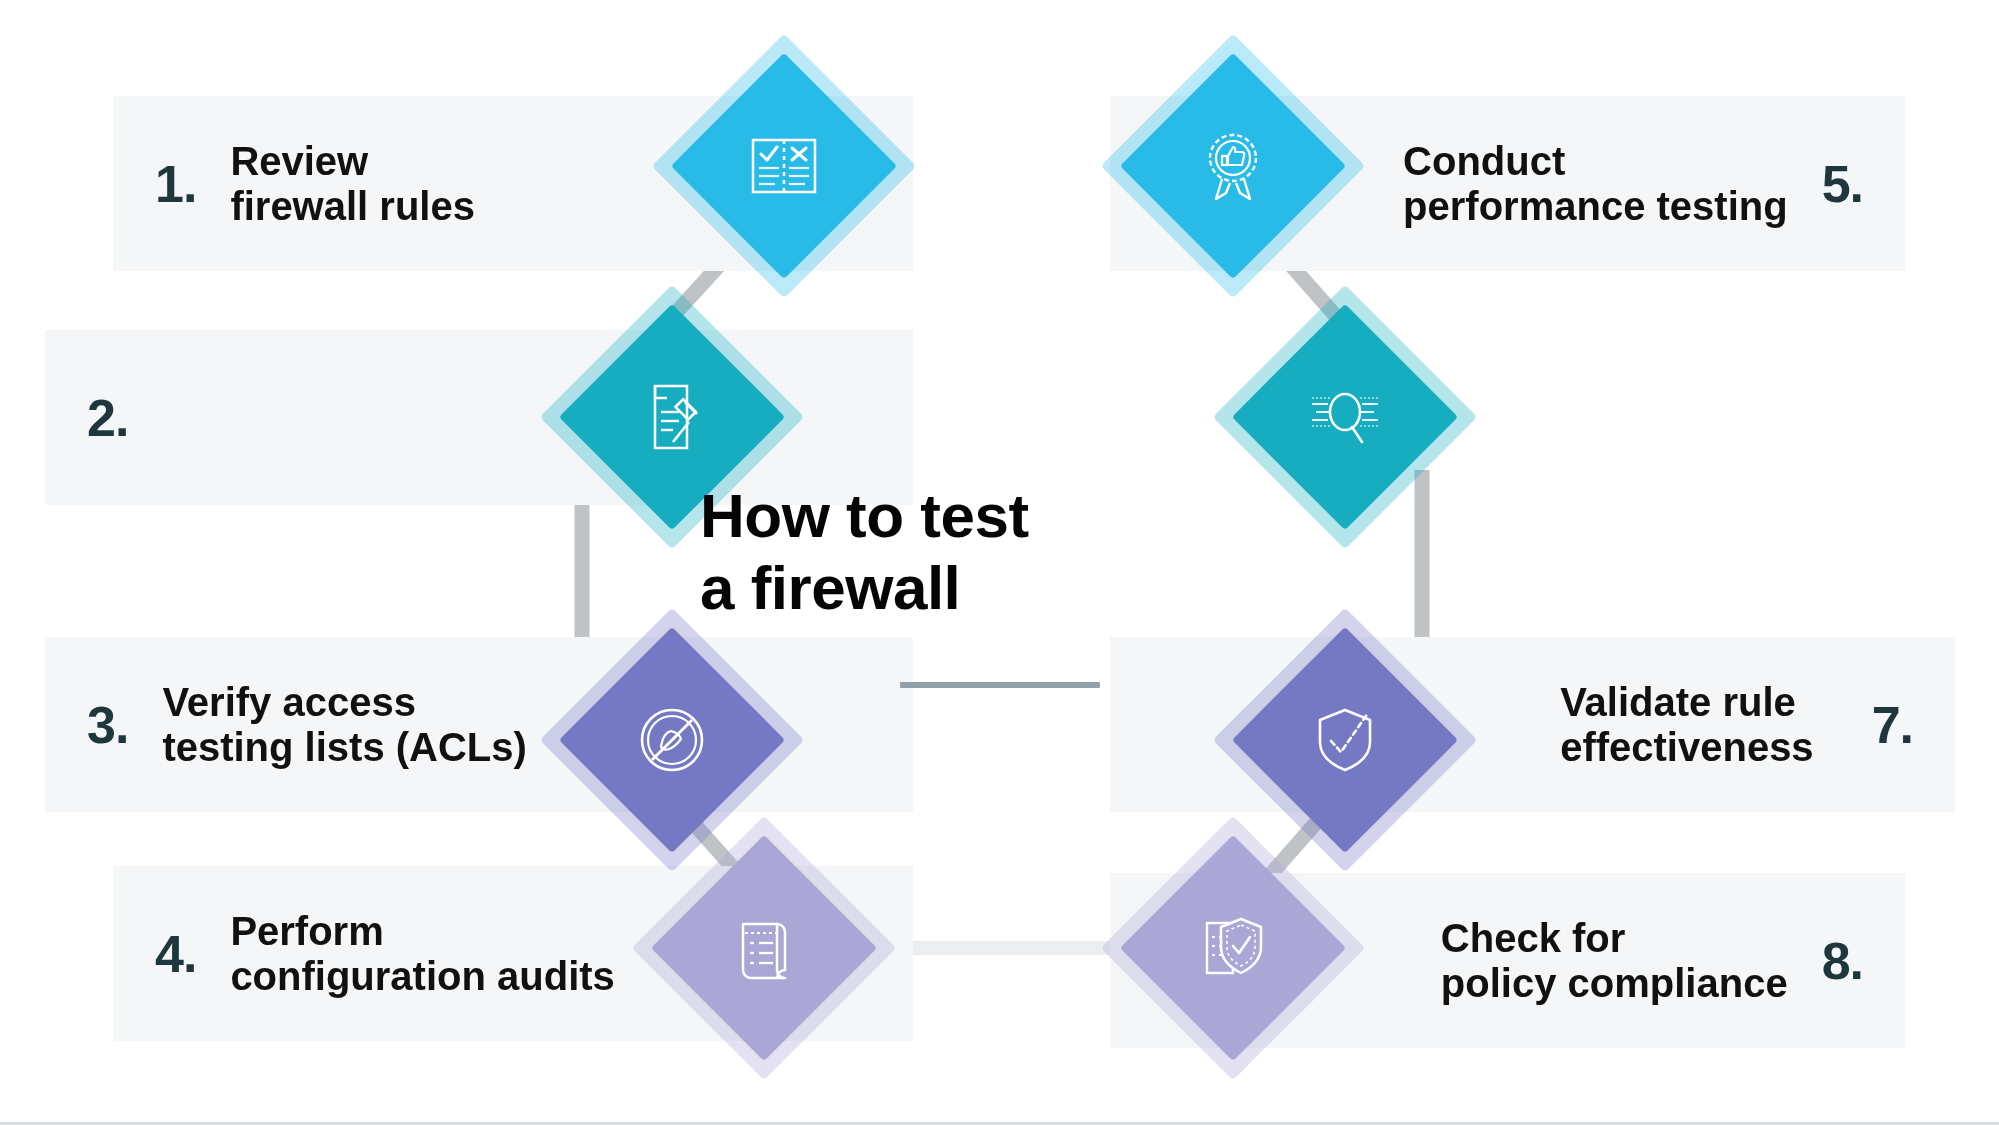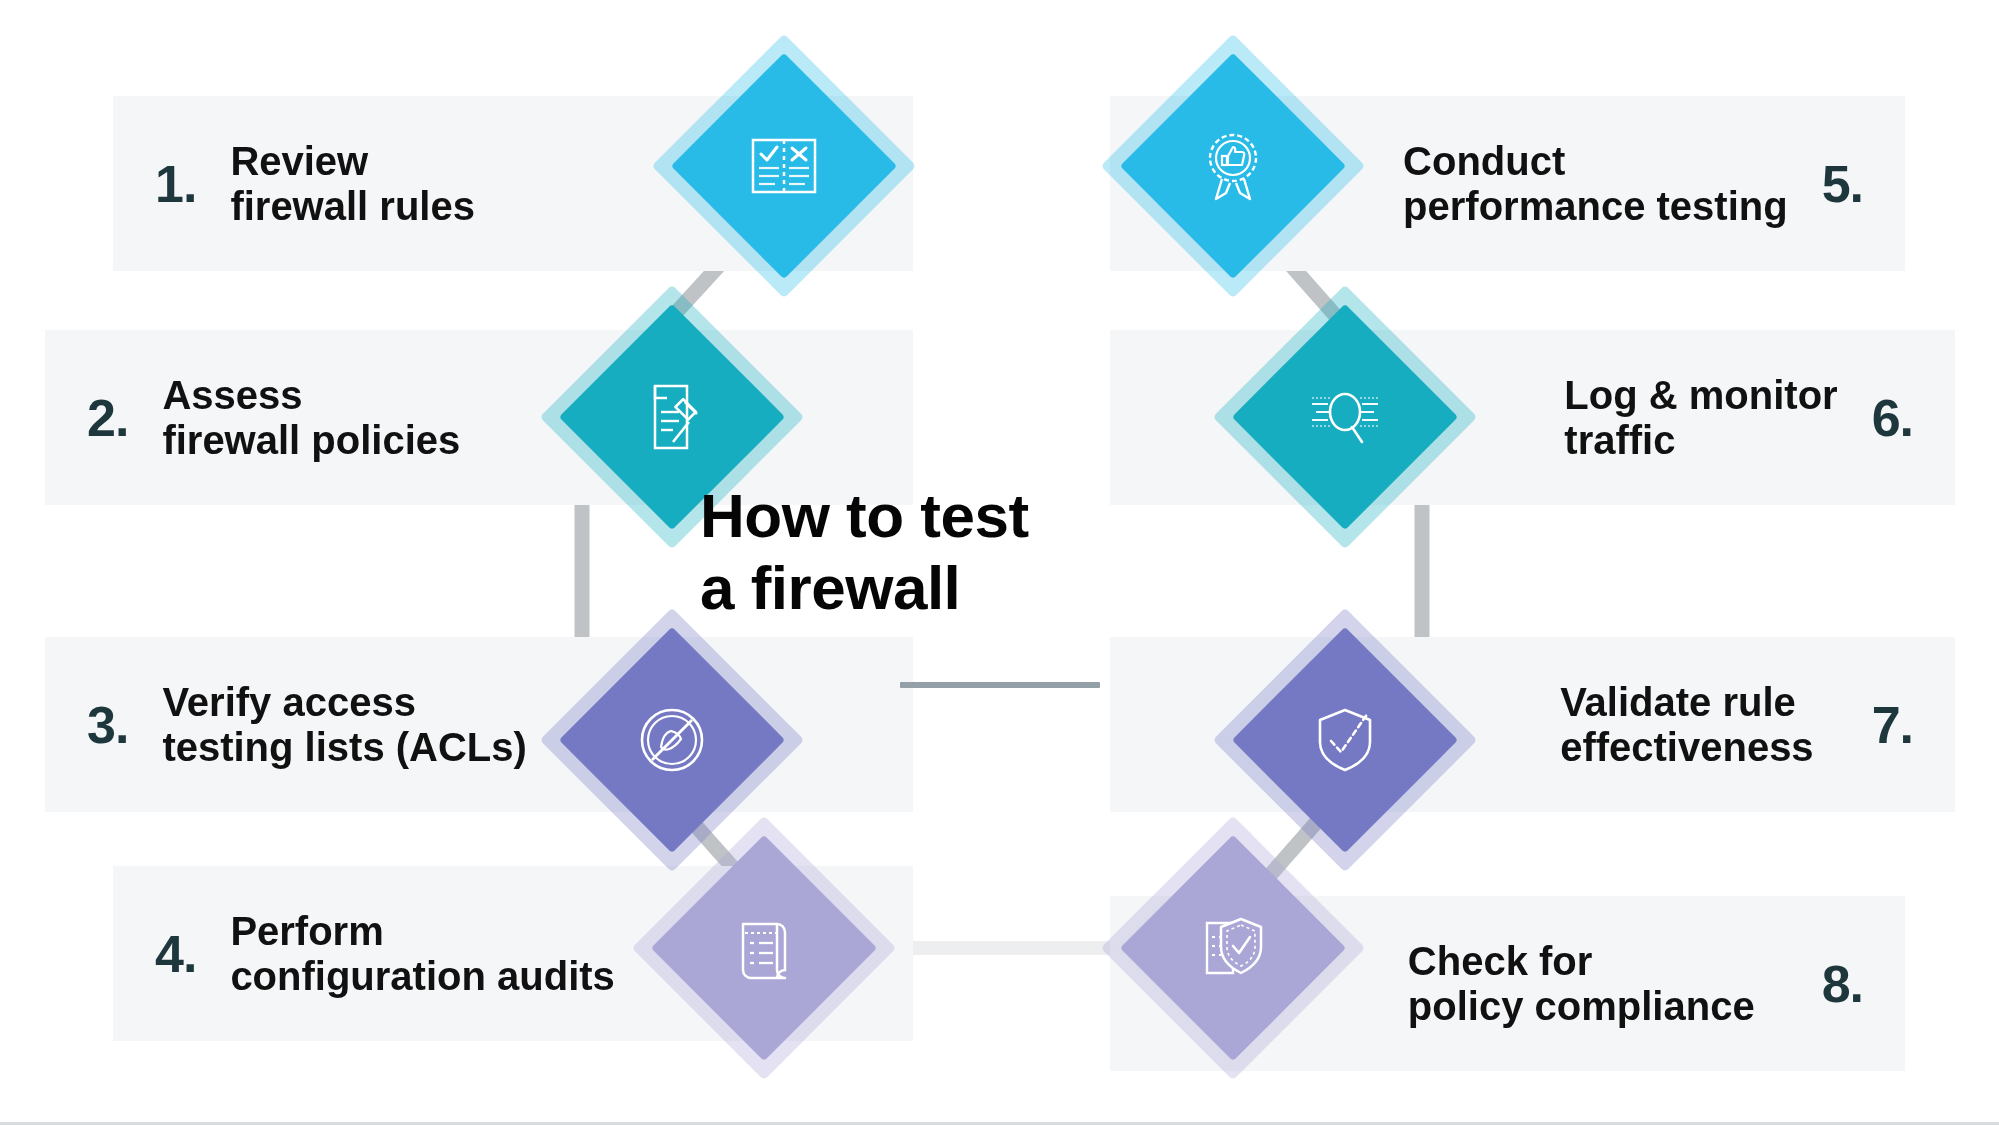--- a/index.html
+++ b/index.html
@@ -69,55 +69,48 @@
   </svg>
 
   <div class="card left" style="left:113px;top:96px;width:800px;height:175px;">
     <span class="num">1.</span>
     <span class="label">Review
 firewall rules</span>
   </div>
 
   <div class="card left" style="left:45px;top:330px;width:868px;height:175px;">
     <span class="num">2.</span>
-    <span class="label">Assess
-firewall policies</span>
   </div>
 
   <div class="card left" style="left:45px;top:637px;width:868px;height:175px;">
     <span class="num">3.</span>
     <span class="label">Verify access
 testing lists (ACLs)</span>
   </div>
 
   <div class="card left" style="left:113px;top:866px;width:800px;height:175px;">
     <span class="num">4.</span>
     <span class="label">Perform
 configuration audits</span>
   </div>
 
   <div class="card right" style="left:1110px;top:96px;width:795px;height:175px;">
     <span class="label">Conduct
 performance testing</span>
     <span class="num">5.</span>
   </div>
 
-  <div class="card right" style="left:1110px;top:330px;width:845px;height:175px;">
-    <span class="label">Log &amp; monitor
-traffic</span>
-    <span class="num">6.</span>
-  </div>
 
   <div class="card right" style="left:1110px;top:637px;width:845px;height:175px;gap:24px;">
     <span class="label">Validate rule
 effectiveness</span>
     <span class="num">7.</span>
   </div>
 
-  <div class="card right" style="left:1110px;top:896px;width:795px;height:175px;gap:33px;">
+  <div class="card right" style="left:1110px;top:873px;width:795px;height:175px;">
     <span class="label">Check for
 policy compliance</span>
     <span class="num">8.</span>
   </div>
 
   <div class="dia-wrap" style="left:704px;top:86px;">
     <div class="halo" style="background:#29bbe8;"></div>
     <div class="core" style="background:#29bbe8;">
       <svg class="ico" width="66" height="56" viewBox="0 0 66 56">
         <rect x="2" y="2" width="62" height="52" fill="none" stroke="#fff" stroke-width="2.5"></rect>

